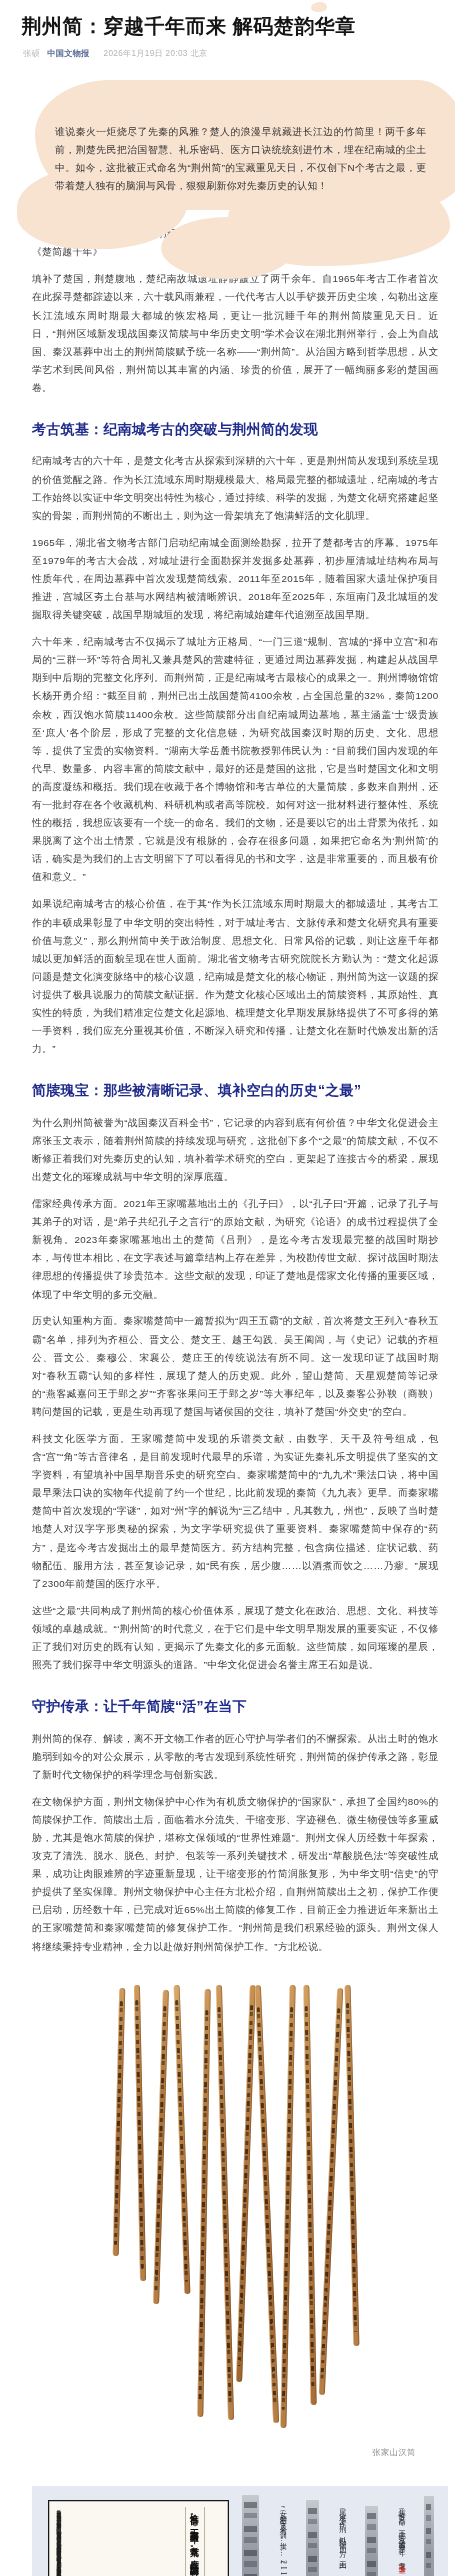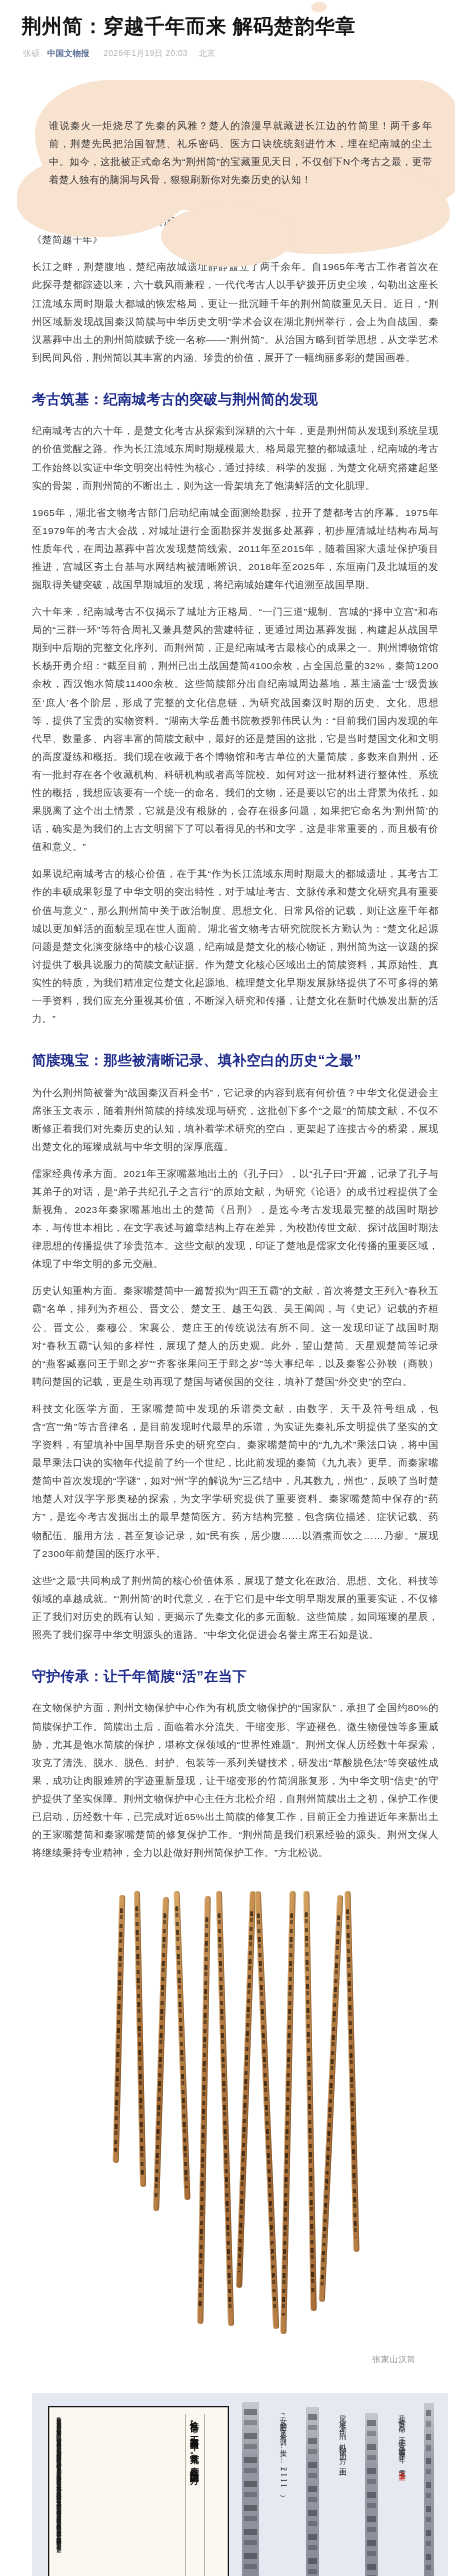--- a/index.html
+++ b/index.html
@@ -22,35 +22,35 @@
     letter-spacing:0.5px;
   }
   .meta{
     margin:0 0 0 23px;
     font-size:8.2px;
     color:#b4b4b4;
     letter-spacing:0.3px;
   }
   .meta .author{margin-right:7.2px;color:#b7b7b7;}
   .meta .account{color:#576b95;font-weight:bold;margin-right:14px;text-decoration:none;cursor:pointer;}
-  .meta .date{margin-right:11px;}
+  .meta .date{margin-right:3px;}
 
   
   .dot-deco{
     position:absolute;top:2.1px;left:311px;width:15.5px;height:10.3px;
     background:#f9e3d1;border-radius:60% 40% 55% 45%/60% 55% 45% 40%;
   }
   .intro-wrap{position:relative;margin:29px 15.5px 0 32px;padding:29px 7.2px 15.5px 17px;}
   .blob{position:absolute;background:#f8e2d0;z-index:0;}
   .blob.b1{left:3.1px;right:-30px;top:-7.2px;height:130px;border-radius:88px 62px 77px 98px/62px 82px 57px 88px;}
   .blob.b2{left:-15.5px;bottom:-32px;width:170px;height:82px;border-radius:50% 60% 55% 45%/55% 50% 60% 45%;}
   .blob.b3{right:-10.3px;bottom:-49px;width:222px;height:93px;border-radius:55% 45% 60% 40%/50% 60% 45% 55%;}
   .blob.b4{left:129px;bottom:-62px;width:134px;height:62px;border-radius:50%;}
   .intro{
-    position:relative;z-index:1;margin:0;
+    position:relative;z-index:1;margin:6px;
     font-size:9.8px;line-height:1.85;letter-spacing:0.3px;
     color:#333;text-align:justify;
   }
 
   
   .content{margin:0 16.5px 0 32px;}
   .content p.para{
     margin:8.8px 0;
     font-size:9.8px;line-height:1.85;letter-spacing:0.3px;
     text-align:justify;color:#3a3a3a;
@@ -168,39 +168,40 @@
     <div class="blob b2"></div>
     <div class="blob b3"></div>
     <div class="blob b4"></div>
     <p class="intro">谁说秦火一炬烧尽了先秦的风雅？楚人的浪漫早就藏进长江边的竹简里！两千多年前，荆楚先民把治国智慧、礼乐密码、医方口诀统统刻进竹木，埋在纪南城的尘土中。如今，这批被正式命名为“荆州简”的宝藏重见天日，不仅创下N个考古之最，更带着楚人独有的脑洞与风骨，狠狠刷新你对先秦历史的认知！</p>
   </section>
 
   <div class="content">
 
     <p class="para quote">“公元前213年，秦火焚尽诗书经纬；楚人却在长江的褶皱里，埋藏了另一种春秋……”——《楚简越千年》</p>
 
-    <p class="para">长江之畔，荆楚腹地，楚纪南故城遗址静静矗立了两千余年。自1965年考古工作者首次在此探寻楚都踪迹以来，六十载风雨兼程，一代代考古人以手铲拨开历史尘埃，勾勒出这座长江流域东周时期最大都城的恢宏格局，更让一批沉睡千年的荆州简牍重见天日。近日，“荆州区域新发现战国秦汉简牍与中华历史文明”学术会议在湖北荆州举行，会上为自战国、秦汉墓葬中出土的荆州简牍赋予统一名称——“荆州简”。从治国方略到哲学思想，从文学艺术到民间风俗，荆州简以其丰富的内涵、珍贵的价值，展开了一幅绚丽多彩的楚国画卷。</p>
+    <p class="para">填补了楚国，荆楚腹地，楚纪南故城遗址静静矗立了两千余年。自1965年考古工作者首次在此探寻楚都踪迹以来，六十载风雨兼程，一代代考古人以手铲拨开历史尘埃，勾勒出这座长江流域东周时期最大都城的恢宏格局，更让一批沉睡千年的荆州简牍重见天日。近日，“荆州区域新发现战国秦汉简牍与中华历史文明”学术会议在湖北荆州举行，会上为自战国、秦汉墓葬中出土的荆州简牍赋予统一名称——“荆州简”。从治国方略到哲学思想，从文学艺术到民间风俗，荆州简以其丰富的内涵、珍贵的价值，展开了一幅绚丽多彩的楚国画卷。</p>
 
     <h2 class="sec">考古筑基：纪南城考古的突破与荆州简的发现</h2>
 
     <p class="para">纪南城考古的六十年，是楚文化考古从探索到深耕的六十年，更是荆州简从发现到系统呈现的价值觉醒之路。作为长江流域东周时期规模最大、格局最完整的都城遗址，纪南城的考古工作始终以实证中华文明突出特性为核心，通过持续、科学的发掘，为楚文化研究搭建起坚实的骨架，而荆州简的不断出土，则为这一骨架填充了饱满鲜活的文化肌理。</p>
     <p class="para">1965年，湖北省文物考古部门启动纪南城全面测绘勘探，拉开了楚都考古的序幕。1975年至1979年的考古大会战，对城址进行全面勘探并发掘多处墓葬，初步厘清城址结构布局与性质年代，在周边墓葬中首次发现楚简线索。2011年至2015年，随着国家大遗址保护项目推进，宫城区夯土台基与水网结构被清晰辨识。2018年至2025年，东垣南门及北城垣的发掘取得关键突破，战国早期城垣的发现，将纪南城始建年代追溯至战国早期。</p>
     <p class="para">六十年来，纪南城考古不仅揭示了城址方正格局、“一门三道”规制、宫城的“择中立宫”和布局的“三群一环”等符合周礼又兼具楚风的营建特征，更通过周边墓葬发掘，构建起从战国早期到中后期的完整文化序列。而荆州简，正是纪南城考古最核心的成果之一。荆州博物馆馆长杨开勇介绍：“截至目前，荆州已出土战国楚简4100余枚，占全国总量的32%，秦简1200余枚，西汉饱水简牍11400余枚。这些简牍部分出自纪南城周边墓地，墓主涵盖‘士’级贵族至‘庶人’各个阶层，形成了完整的文化信息链，为研究战国秦汉时期的历史、文化、思想等，提供了宝贵的实物资料。”湖南大学岳麓书院教授郭伟民认为：“目前我们国内发现的年代早、数量多、内容丰富的简牍文献中，最好的还是楚国的这批，它是当时楚国文化和文明的高度凝练和概括。我们现在收藏于各个博物馆和考古单位的大量简牍，多数来自荆州，还有一批封存在各个收藏机构、科研机构或者高等院校。如何对这一批材料进行整体性、系统性的概括，我想应该要有一个统一的命名。我们的文物，还是要以它的出土背景为依托，如果脱离了这个出土情景，它就是没有根脉的，会存在很多问题，如果把它命名为‘荆州简’的话，确实是为我们的上古文明留下了可以看得见的书和文字，这是非常重要的，而且极有价值和意义。”</p>
     <p class="para">如果说纪南城考古的核心价值，在于其“作为长江流域东周时期最大的都城遗址，其考古工作的丰硕成果彰显了中华文明的突出特性，对于城址考古、文脉传承和楚文化研究具有重要价值与意义”，那么荆州简中关于政治制度、思想文化、日常风俗的记载，则让这座千年都城以更加鲜活的面貌呈现在世人面前。湖北省文物考古研究院院长方勤认为：“楚文化起源问题是楚文化演变脉络中的核心议题，纪南城是楚文化的核心物证，荆州简为这一议题的探讨提供了极具说服力的简牍文献证据。作为楚文化核心区域出土的简牍资料，其原始性、真实性的特质，为我们精准定位楚文化起源地、梳理楚文化早期发展脉络提供了不可多得的第一手资料，我们应充分重视其价值，不断深入研究和传播，让楚文化在新时代焕发出新的活力。”</p>
 
     <h2 class="sec">简牍瑰宝：那些被清晰记录、填补空白的历史“之最”</h2>
 
     <p class="para">为什么荆州简被誉为“战国秦汉百科全书”，它记录的内容到底有何价值？中华文化促进会主席张玉文表示，随着荆州简牍的持续发现与研究，这批创下多个“之最”的简牍文献，不仅不断修正着我们对先秦历史的认知，填补着学术研究的空白，更架起了连接古今的桥梁，展现出楚文化的璀璨成就与中华文明的深厚底蕴。</p>
     <p class="para">儒家经典传承方面。2021年王家嘴墓地出土的《孔子曰》，以“孔子曰”开篇，记录了孔子与其弟子的对话，是“弟子共纪孔子之言行”的原始文献，为研究《论语》的成书过程提供了全新视角。2023年秦家嘴墓地出土的楚简《吕刑》，是迄今考古发现最完整的战国时期抄本，与传世本相比，在文字表述与篇章结构上存在差异，为校勘传世文献、探讨战国时期法律思想的传播提供了珍贵范本。这些文献的发现，印证了楚地是儒家文化传播的重要区域，体现了中华文明的多元交融。</p>
     <p class="para">历史认知重构方面。秦家嘴楚简中一篇暂拟为“四王五霸”的文献，首次将楚文王列入“春秋五霸”名单，排列为齐桓公、晋文公、楚文王、越王勾践、吴王阖闾，与《史记》记载的齐桓公、晋文公、秦穆公、宋襄公、楚庄王的传统说法有所不同。这一发现印证了战国时期对“春秋五霸”认知的多样性，展现了楚人的历史观。此外，望山楚简、天星观楚简等记录的“燕客臧嘉问王于郢之岁”“齐客张果问王于郢之岁”等大事纪年，以及秦客公孙鞅（商鞅）聘问楚国的记载，更是生动再现了楚国与诸侯国的交往，填补了楚国“外交史”的空白。</p>
     <p class="para">科技文化医学方面。王家嘴楚简中发现的乐谱类文献，由数字、天干及符号组成，包含“宫”“角”等古音律名，是目前发现时代最早的乐谱，为实证先秦礼乐文明提供了坚实的文字资料，有望填补中国早期音乐史的研究空白。秦家嘴楚简中的“九九术”乘法口诀，将中国最早乘法口诀的实物年代提前了约一个世纪，比此前发现的秦简《九九表》更早。而秦家嘴楚简中首次发现的“字谜”，如对“州”字的解说为“三乙结中，凡其数九，州也”，反映了当时楚地楚人对汉字字形奥秘的探索，为文字学研究提供了重要资料。秦家嘴楚简中保存的“药方”，是迄今考古发掘出土的最早楚简医方。药方结构完整，包含病位描述、症状记载、药物配伍、服用方法，甚至复诊记录，如“民有疾，居少腹……以酒煮而饮之……乃瘳。”展现了2300年前楚国的医疗水平。</p>
     <p class="para">这些“之最”共同构成了荆州简的核心价值体系，展现了楚文化在政治、思想、文化、科技等领域的卓越成就。“‘荆州简’的时代意义，在于它们是中华文明早期发展的重要实证，不仅修正了我们对历史的既有认知，更揭示了先秦文化的多元面貌。这些简牍，如同璀璨的星辰，照亮了我们探寻中华文明源头的道路。”中华文化促进会名誉主席王石如是说。</p>
 
     <h2 class="sec">守护传承：让千年简牍“活”在当下</h2>
 
+    <p class="para">荆州简的保存、解读，离不开文物工作者的匠心守护与学者们的不懈探索。从出土时的饱水脆弱到如今的对公众展示，从零散的考古发现到系统性研究，荆州简的保护传承之路，彰显了新时代文物保护的科学理念与创新实践。</p>
     <p class="para">在文物保护方面，荆州文物保护中心作为有机质文物保护的“国家队”，承担了全国约80%的简牍保护工作。简牍出土后，面临着水分流失、干缩变形、字迹褪色、微生物侵蚀等多重威胁，尤其是饱水简牍的保护，堪称文保领域的“世界性难题”。荆州文保人历经数十年探索，攻克了清洗、脱水、脱色、封护、包装等一系列关键技术，研发出“草酸脱色法”等突破性成果，成功让肉眼难辨的字迹重新显现，让干缩变形的竹简润胀复形，为中华文明“信史”的守护提供了坚实保障。荆州文物保护中心主任方北松介绍，自荆州简牍出土之初，保护工作便已启动，历经数十年，已完成对近65%出土简牍的修复工作，目前正全力推进近年来新出土的王家嘴楚简和秦家嘴楚简的修复保护工作。“荆州简是我们积累经验的源头。荆州文保人将继续秉持专业精神，全力以赴做好荆州简保护工作。”方北松说。</p>
 
     <figure class="fig1">
       <div class="slips">
         <span class="slip"></span>
         <span class="slip"></span>
         <span class="slip"></span>
         <span class="slip"></span>
         <span class="slip"></span>
         <span class="slip"></span>

